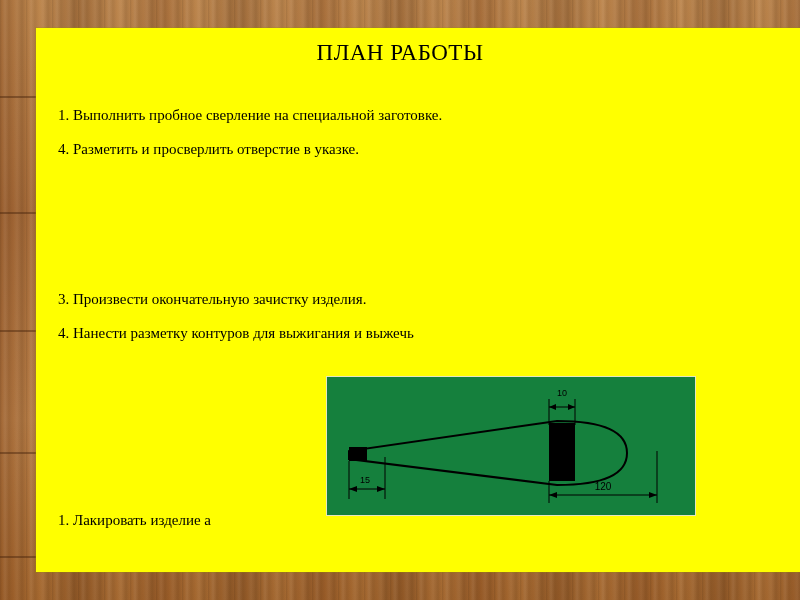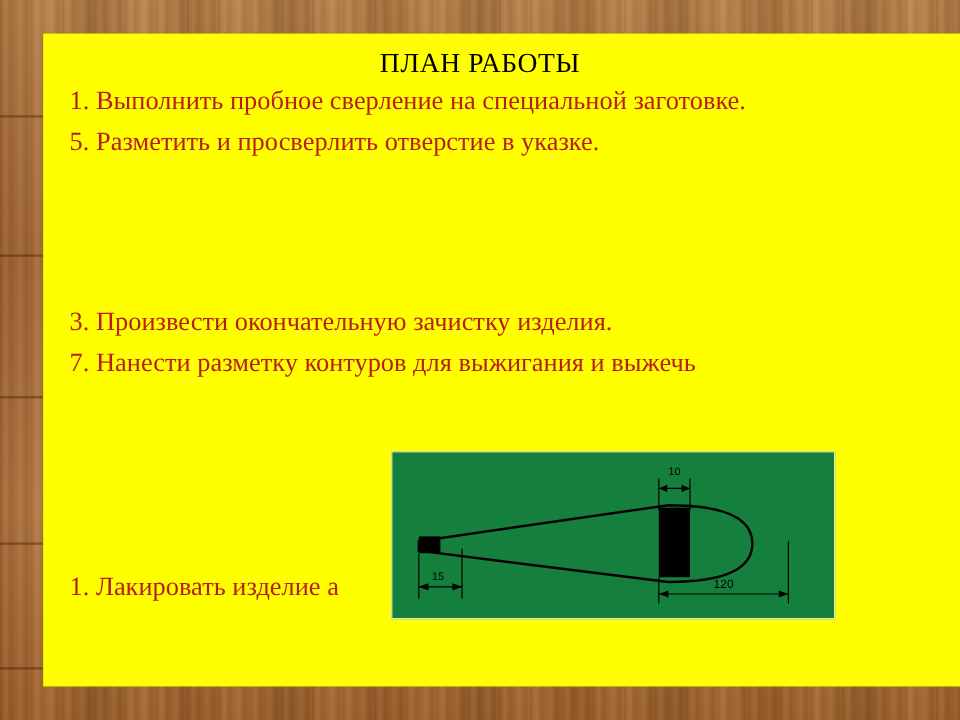--- a/index.html
+++ b/index.html
@@ -59,23 +59,24 @@
     left: 0;
     width: 728px;
     text-align: center;
     font-size: 23px;
     color: #000;
     letter-spacing: 0.5px;
   }
   .line {
     position: absolute;
     left: 22px;
-    font-size: 22px;
-    color: #b91c1c;
+    font-size: 15px;
+    color: #000000;
     white-space: nowrap;
+    margin-top: 36px;
   }
   .l1 { top: 43px; }
   .l2 { top: 77px; }
   .l3 { top: 227px; }
   .l4 { top: 261px; }
   .l5 { top: 295px; }
   .l6 { top: 448px; }
 
   
   .fig1 {
@@ -115,23 +116,23 @@
   <div class="board-line" style="top:212px;"></div>
   <div class="board-line" style="top:330px;"></div>
   <div class="board-line" style="top:452px;"></div>
   <div class="board-line" style="top:556px;"></div>
 
   <div class="yellow-panel">
 
     <div class="title">ПЛАН РАБОТЫ</div>
 
     <div class="line l1">1. Выполнить пробное сверление на специальной заготовке.</div>
-    <div class="line l2">5. Разметить и просверлить отверстие в указке.</div>
+    <div class="line l2">4. Разметить и просверлить отверстие в указке.</div>
     <div class="line l3">3. Произвести окончательную зачистку изделия.</div>
-    <div class="line l4">7. Нанести разметку контуров для выжигания и выжечь</div>
+    <div class="line l4">4. Нанести разметку контуров для выжигания и выжечь</div>
     <div class="line l6">1. Лакировать изделие а</div>
 
 
     <div class="fig2">
       <svg width="366" height="136" viewBox="0 0 366 136">
 
         <path d="M 22 74 L 22 82 L 230 108 Q 300 108 300 76 Q 300 44 230 44 L 22 74 Z" fill="none" stroke="#000" stroke-width="2"></path>
 
         <rect x="22" y="70" width="18" height="14" fill="#000"></rect>
 

